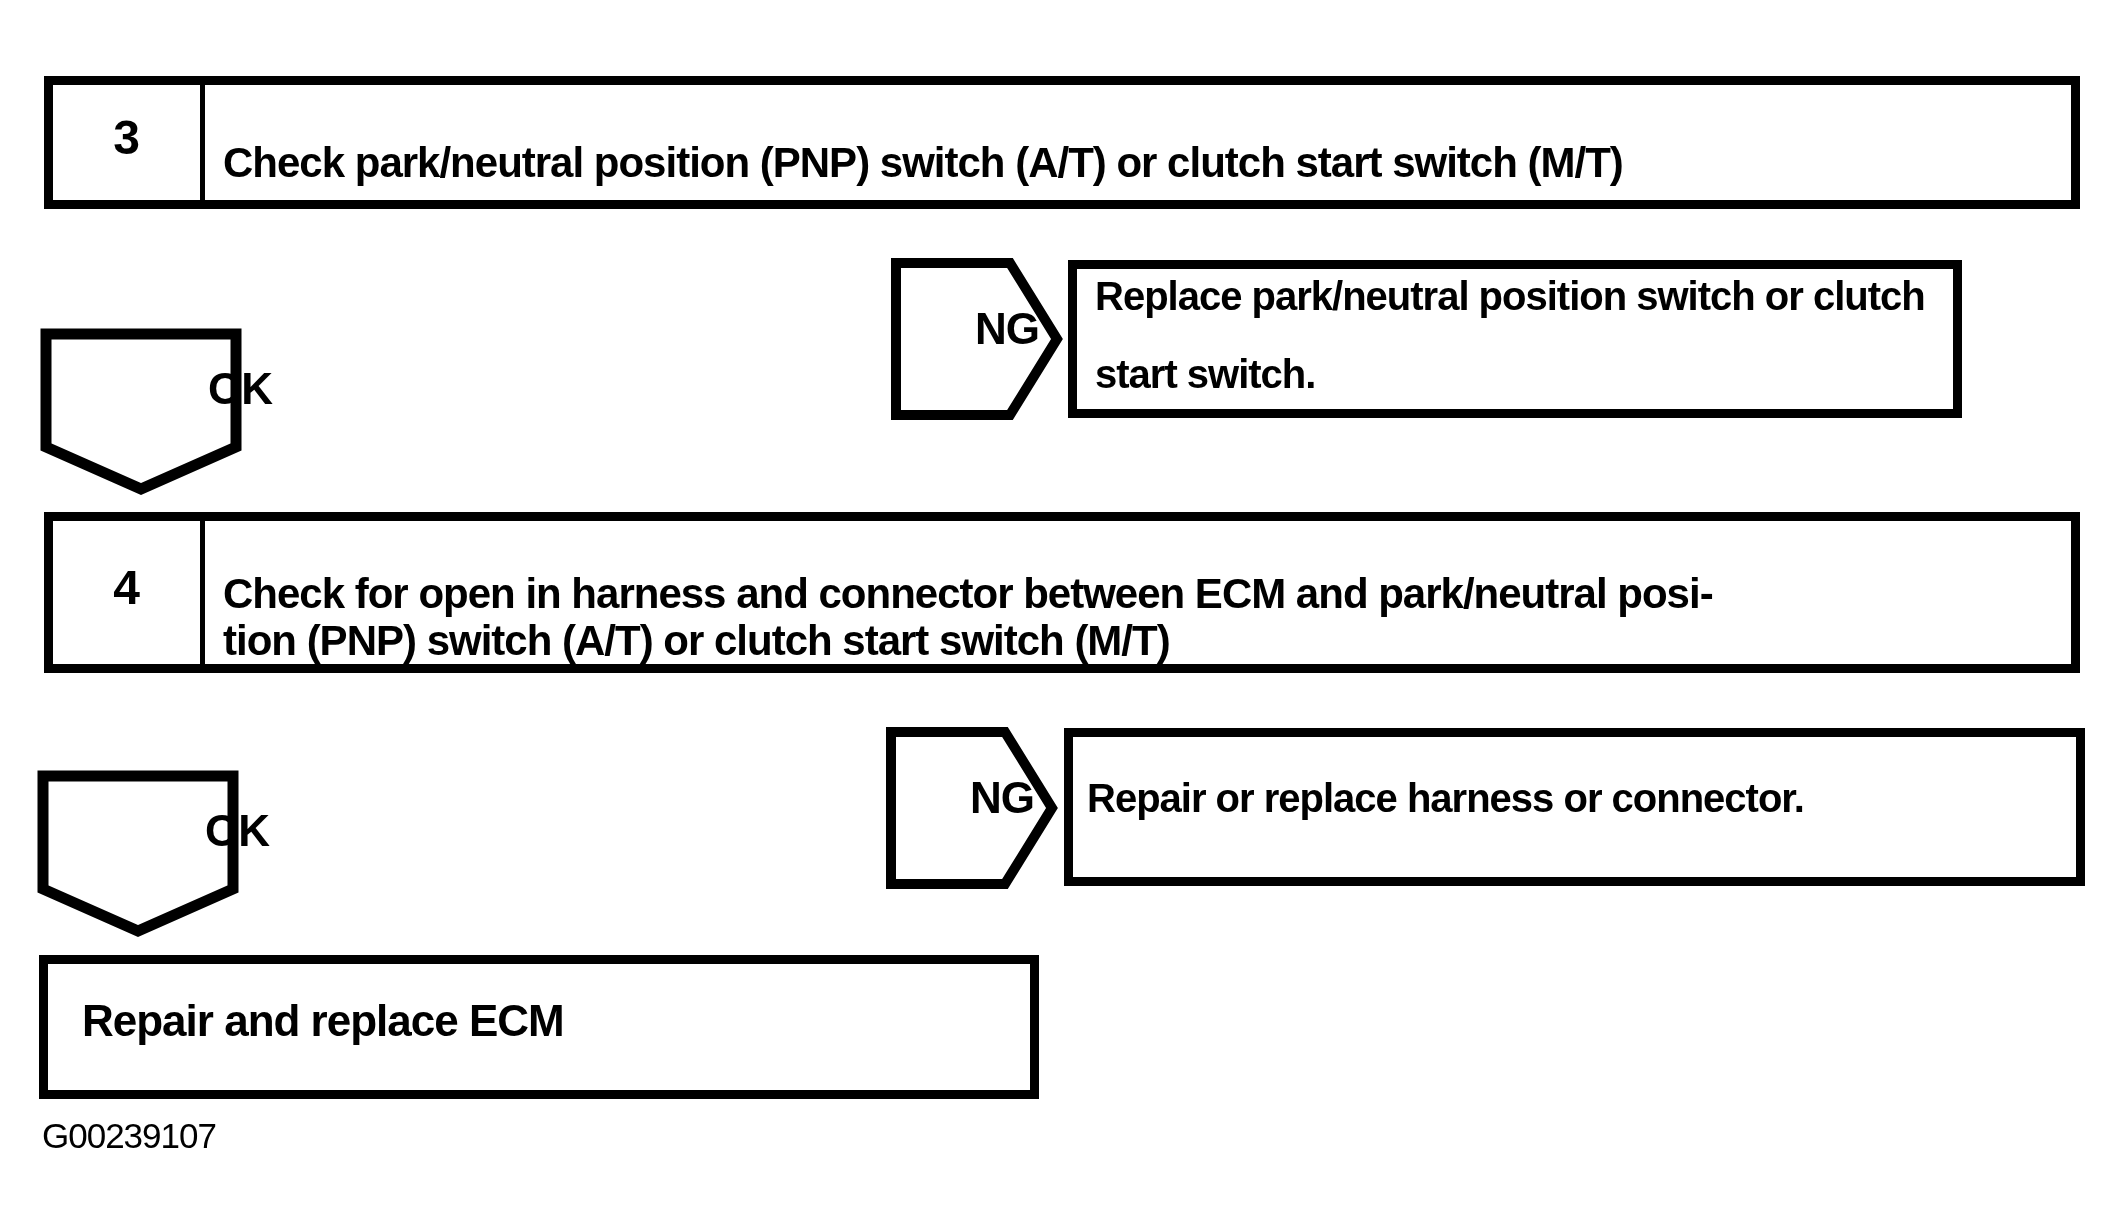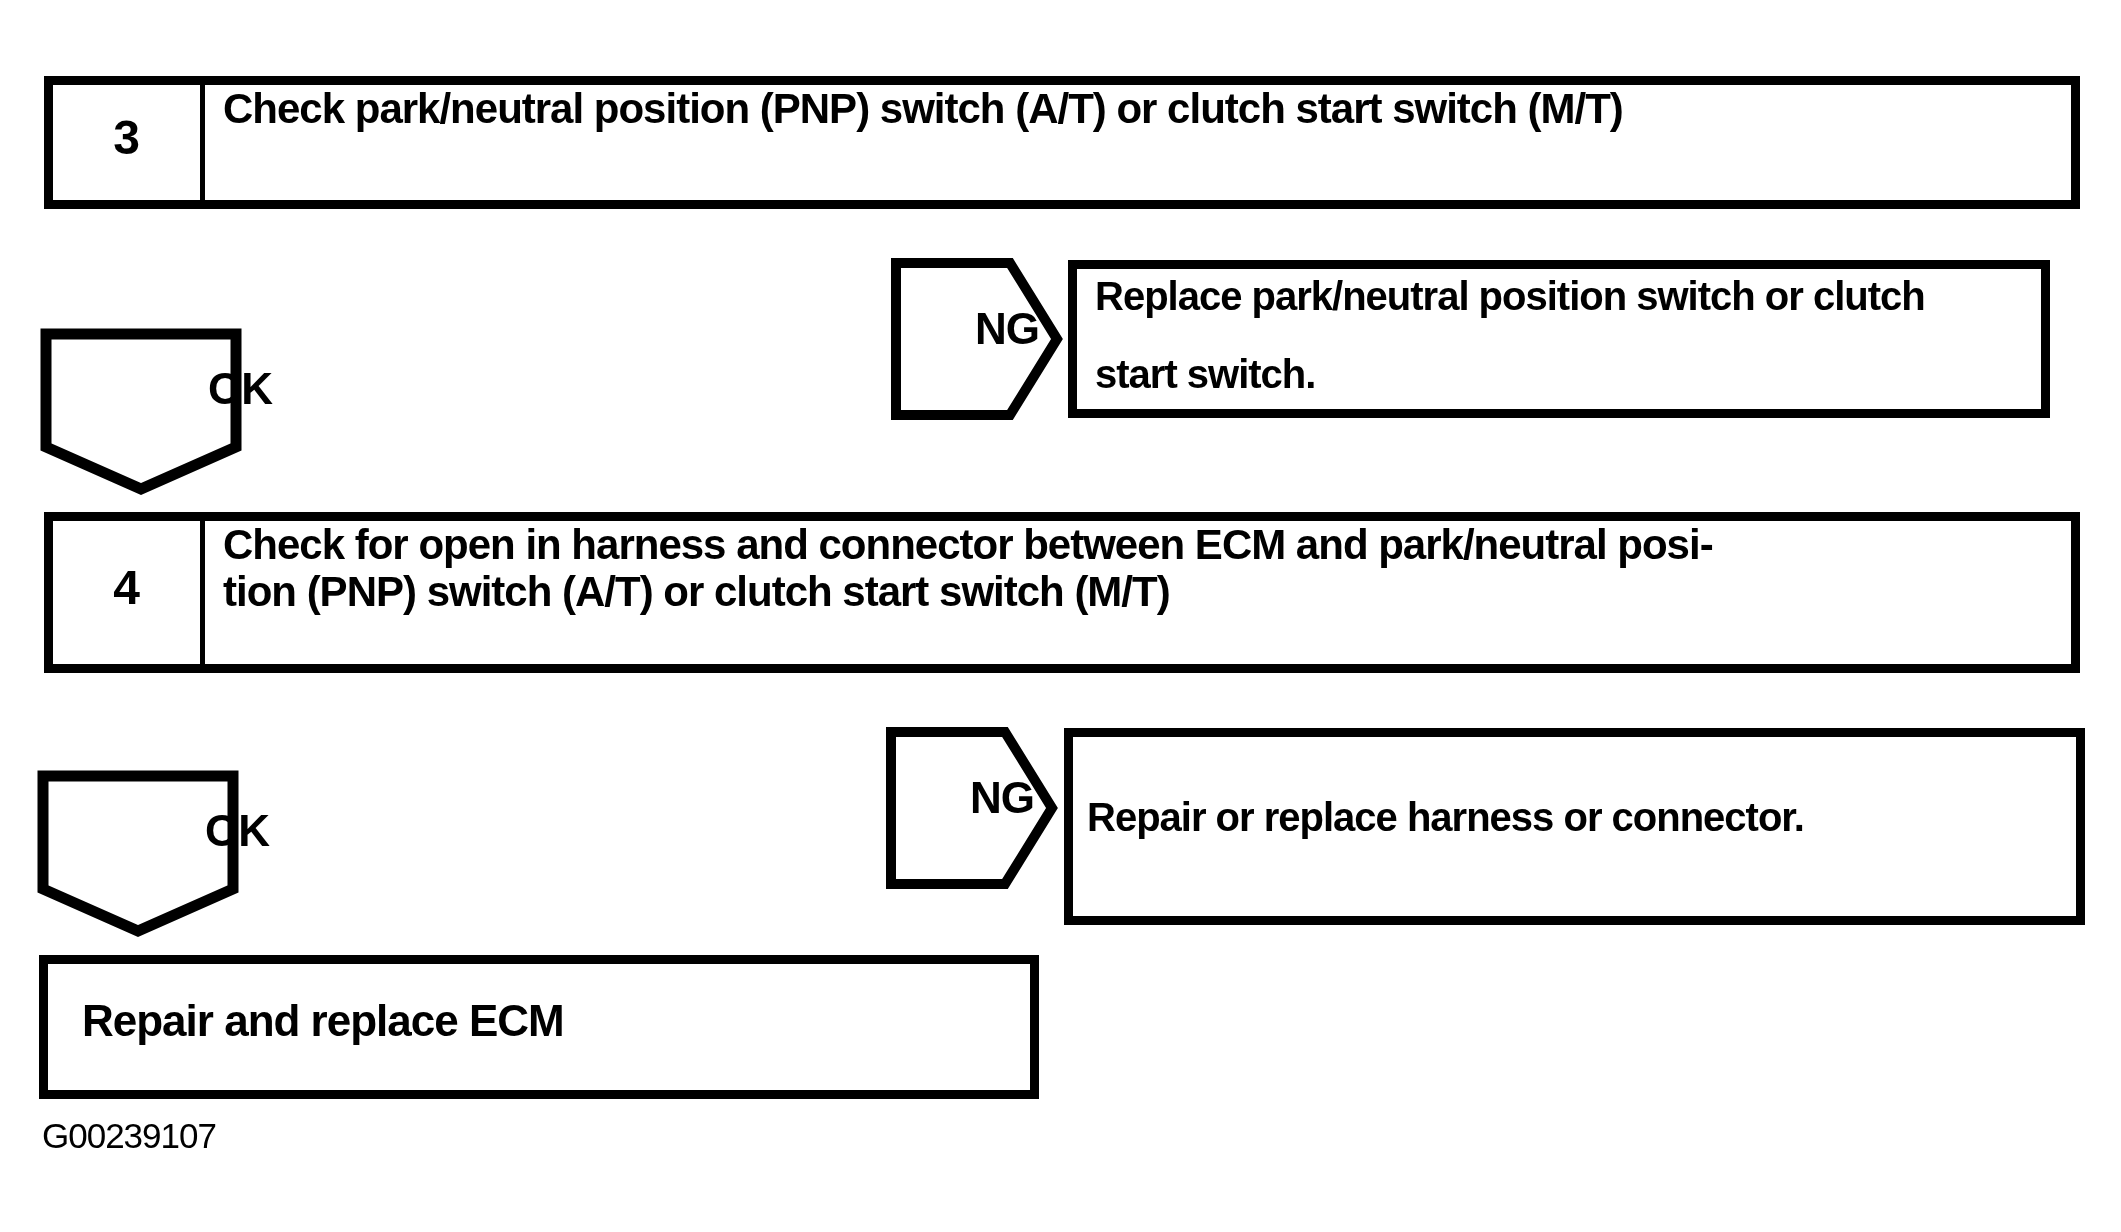--- a/index.html
+++ b/index.html
@@ -23,39 +23,39 @@
   #box4{left:44px;top:512px;width:2036px;height:161px;}
   .num-cell{
     width:152px;flex:none;
     border-right:5px solid #000;
     display:flex;align-items:center;justify-content:center;
     font-size:48px;font-weight:bold;
     padding-bottom:10px;box-sizing:border-box;
   }
   .step-body{
     flex:1;
-    display:flex;flex-direction:column;justify-content:flex-start;
+    display:flex;flex-direction:column;justify-content:flex-end;
     padding-left:18px;
     font-size:42px;font-weight:bold;letter-spacing:-1px;
     line-height:1.12;
     white-space:nowrap;
   }
   #box3 .step-body{padding-bottom:14px;}
   
   .rbox{
     position:absolute;
     border:9px solid #000;
     background:#fff;
     box-sizing:border-box;
     display:flex;flex-direction:column;justify-content:center;
     font-weight:bold;letter-spacing:-1px;
     white-space:nowrap;
   }
-  #res1{left:1068px;top:260px;width:982px;height:158px;font-size:40px;line-height:1.25;padding-left:18px;padding-bottom:8px;gap:28px;}
-  #res2{left:1064px;top:728px;width:1021px;height:197px;font-size:40px;padding-left:14px;padding-bottom:18px;}
+  #res1{left:1068px;top:260px;width:894px;height:158px;font-size:40px;line-height:1.25;padding-left:18px;padding-bottom:8px;gap:28px;}
+  #res2{left:1064px;top:728px;width:1021px;height:158px;font-size:40px;padding-left:14px;padding-bottom:18px;}
   #final{left:39px;top:955px;width:1000px;height:144px;font-size:44px;padding-left:34px;padding-bottom:12px;}
   
   .connector{position:absolute;}
   .connector svg{display:block;}
   .connector .lbl{
     position:absolute;
     font-size:44px;font-weight:bold;letter-spacing:-1px;
     text-align:right;
   }
   #ok1{left:40px;top:328px;}

